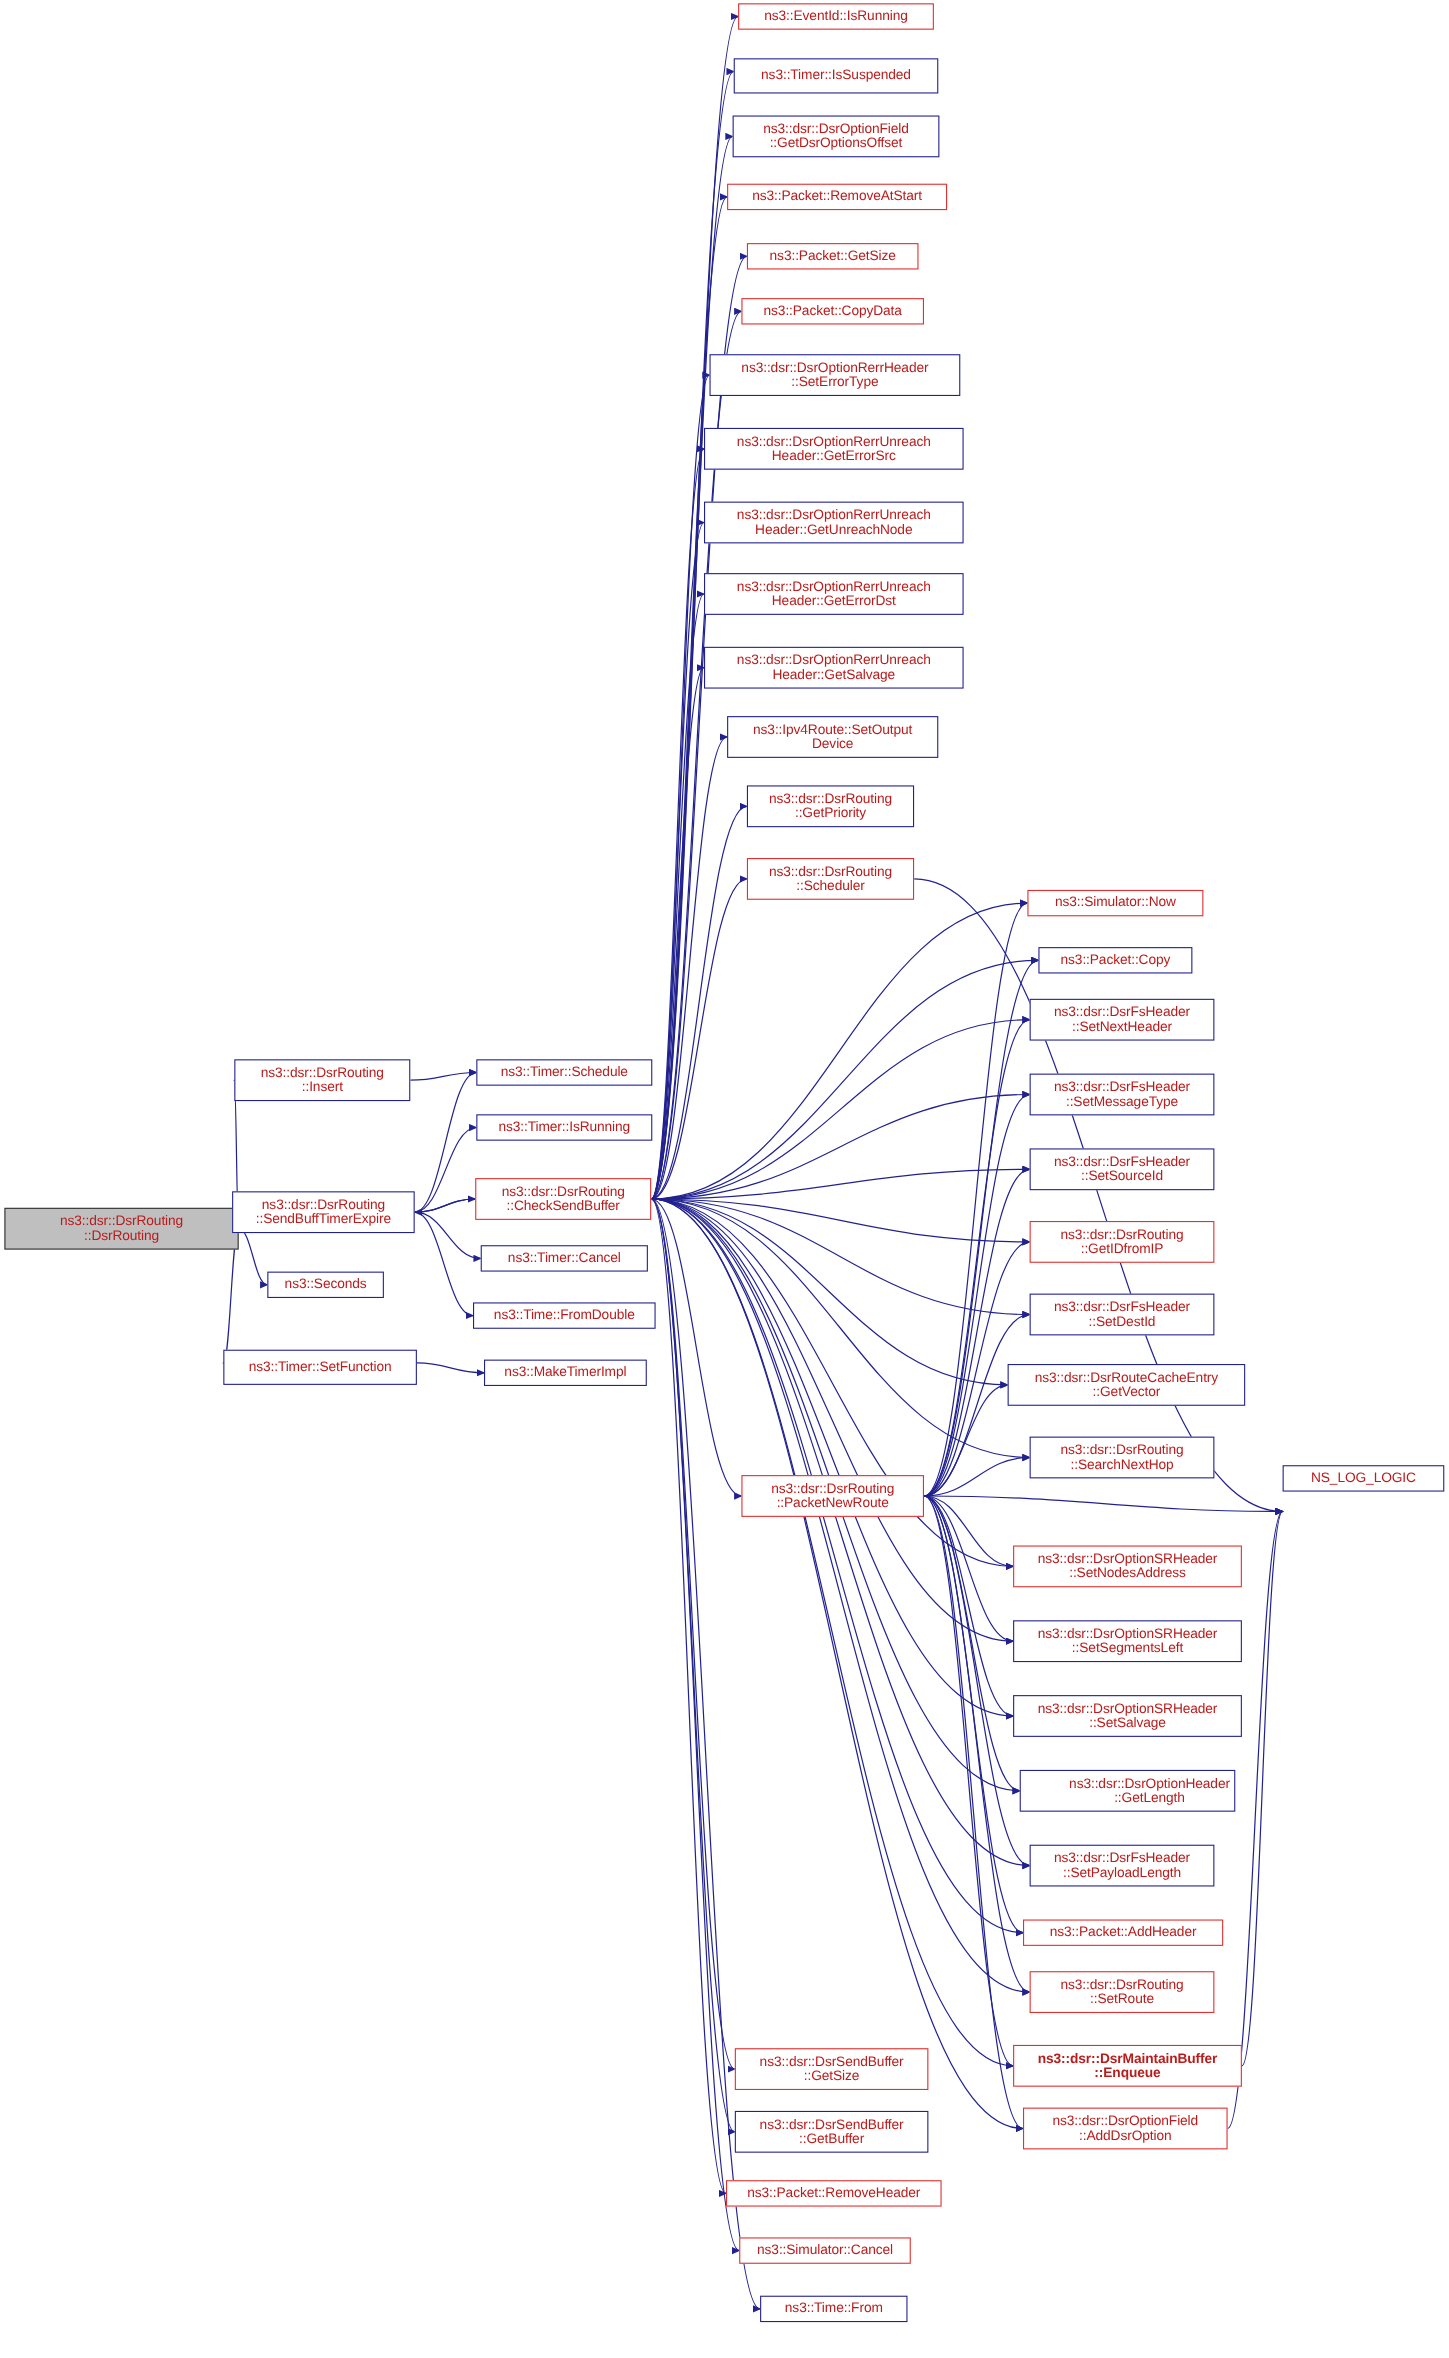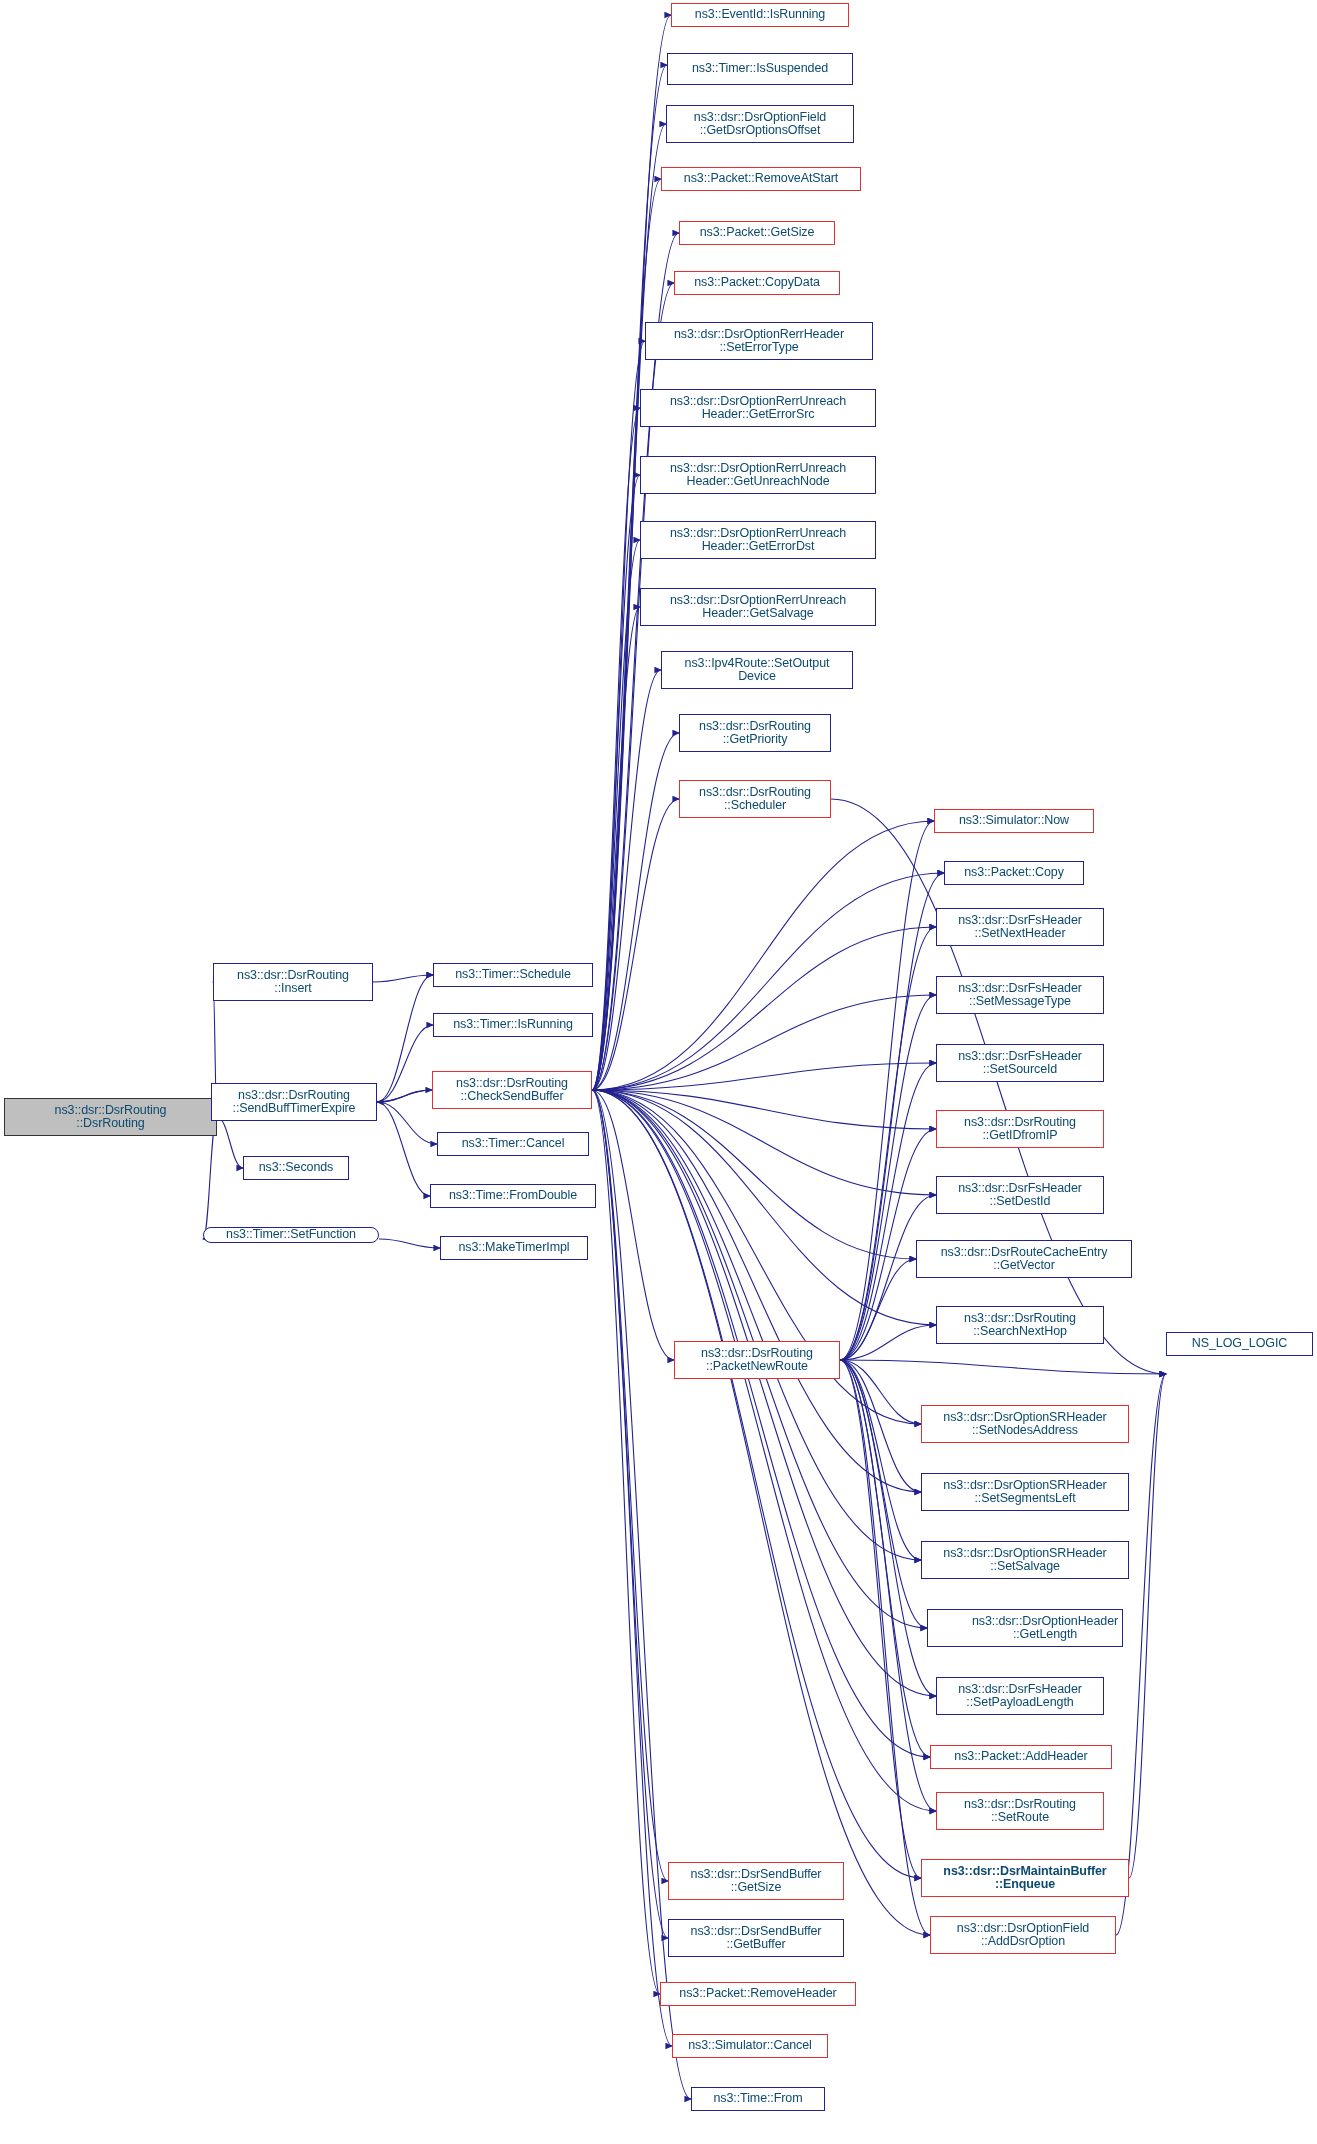--- a/index.html
+++ b/index.html
@@ -20,21 +20,21 @@
     top: 0;
     width: 1317px;
     height: 2144px;
     pointer-events: none;
   }
   .node {
     position: absolute;
     box-sizing: border-box;
     border: 1px solid #22228f;
     background: #ffffff;
-    color: #0c4a6e;
+    color: #b91c1c;
     font-size: 12.5px;
     line-height: 13.5px;
     text-align: center;
     display: flex;
     align-items: center;
     justify-content: center;
     white-space: pre;
     letter-spacing: -0.1px;
   }
   .node.red {
@@ -134,21 +134,21 @@
       </g>
   </svg>
   <div id="nodes">
       <div class="node root" style="left: 4px; top: 1098px; width: 213px; height: 38px;">ns3::dsr::DsrRouting
 ::DsrRouting</div>
       <div class="node plain" style="left: 213px; top: 963px; width: 160px; height: 38px;">ns3::dsr::DsrRouting
 ::Insert</div>
       <div class="node plain" style="left: 211px; top: 1083px; width: 166px; height: 38px;">ns3::dsr::DsrRouting
 ::SendBuffTimerExpire</div>
       <div class="node plain" style="left: 243px; top: 1156px; width: 106px; height: 24px;">ns3::Seconds</div>
-      <div class="node plain" style="left: 203px; top: 1227px; width: 176px; height: 16px; border-radius: 12px;">ns3::Timer::SetFunction</div>
+      <div class="node plain" style="left: 203px; top: 1227px; width: 176px; height: 32px;">ns3::Timer::SetFunction</div>
       <div class="node plain" style="left: 433px; top: 963px; width: 160px; height: 24px;">ns3::Timer::Schedule</div>
       <div class="node plain" style="left: 433px; top: 1013px; width: 160px; height: 24px;">ns3::Timer::IsRunning</div>
       <div class="node red" style="left: 432px; top: 1071px; width: 160px; height: 38px;">ns3::dsr::DsrRouting
 ::CheckSendBuffer</div>
       <div class="node plain" style="left: 437px; top: 1132px; width: 152px; height: 24px;">ns3::Timer::Cancel</div>
       <div class="node plain" style="left: 430px; top: 1184px; width: 166px; height: 24px;">ns3::Time::FromDouble</div>
       <div class="node plain" style="left: 440px; top: 1236px; width: 148px; height: 24px;">ns3::MakeTimerImpl</div>
       <div class="node red" style="left: 671px; top: 3px; width: 178px; height: 24px;">ns3::EventId::IsRunning</div>
       <div class="node plain" style="left: 667px; top: 53px; width: 186px; height: 32px;">ns3::Timer::IsSuspended</div>
       <div class="node plain" style="left: 666px; top: 105px; width: 188px; height: 38px;">ns3::dsr::DsrOptionField

